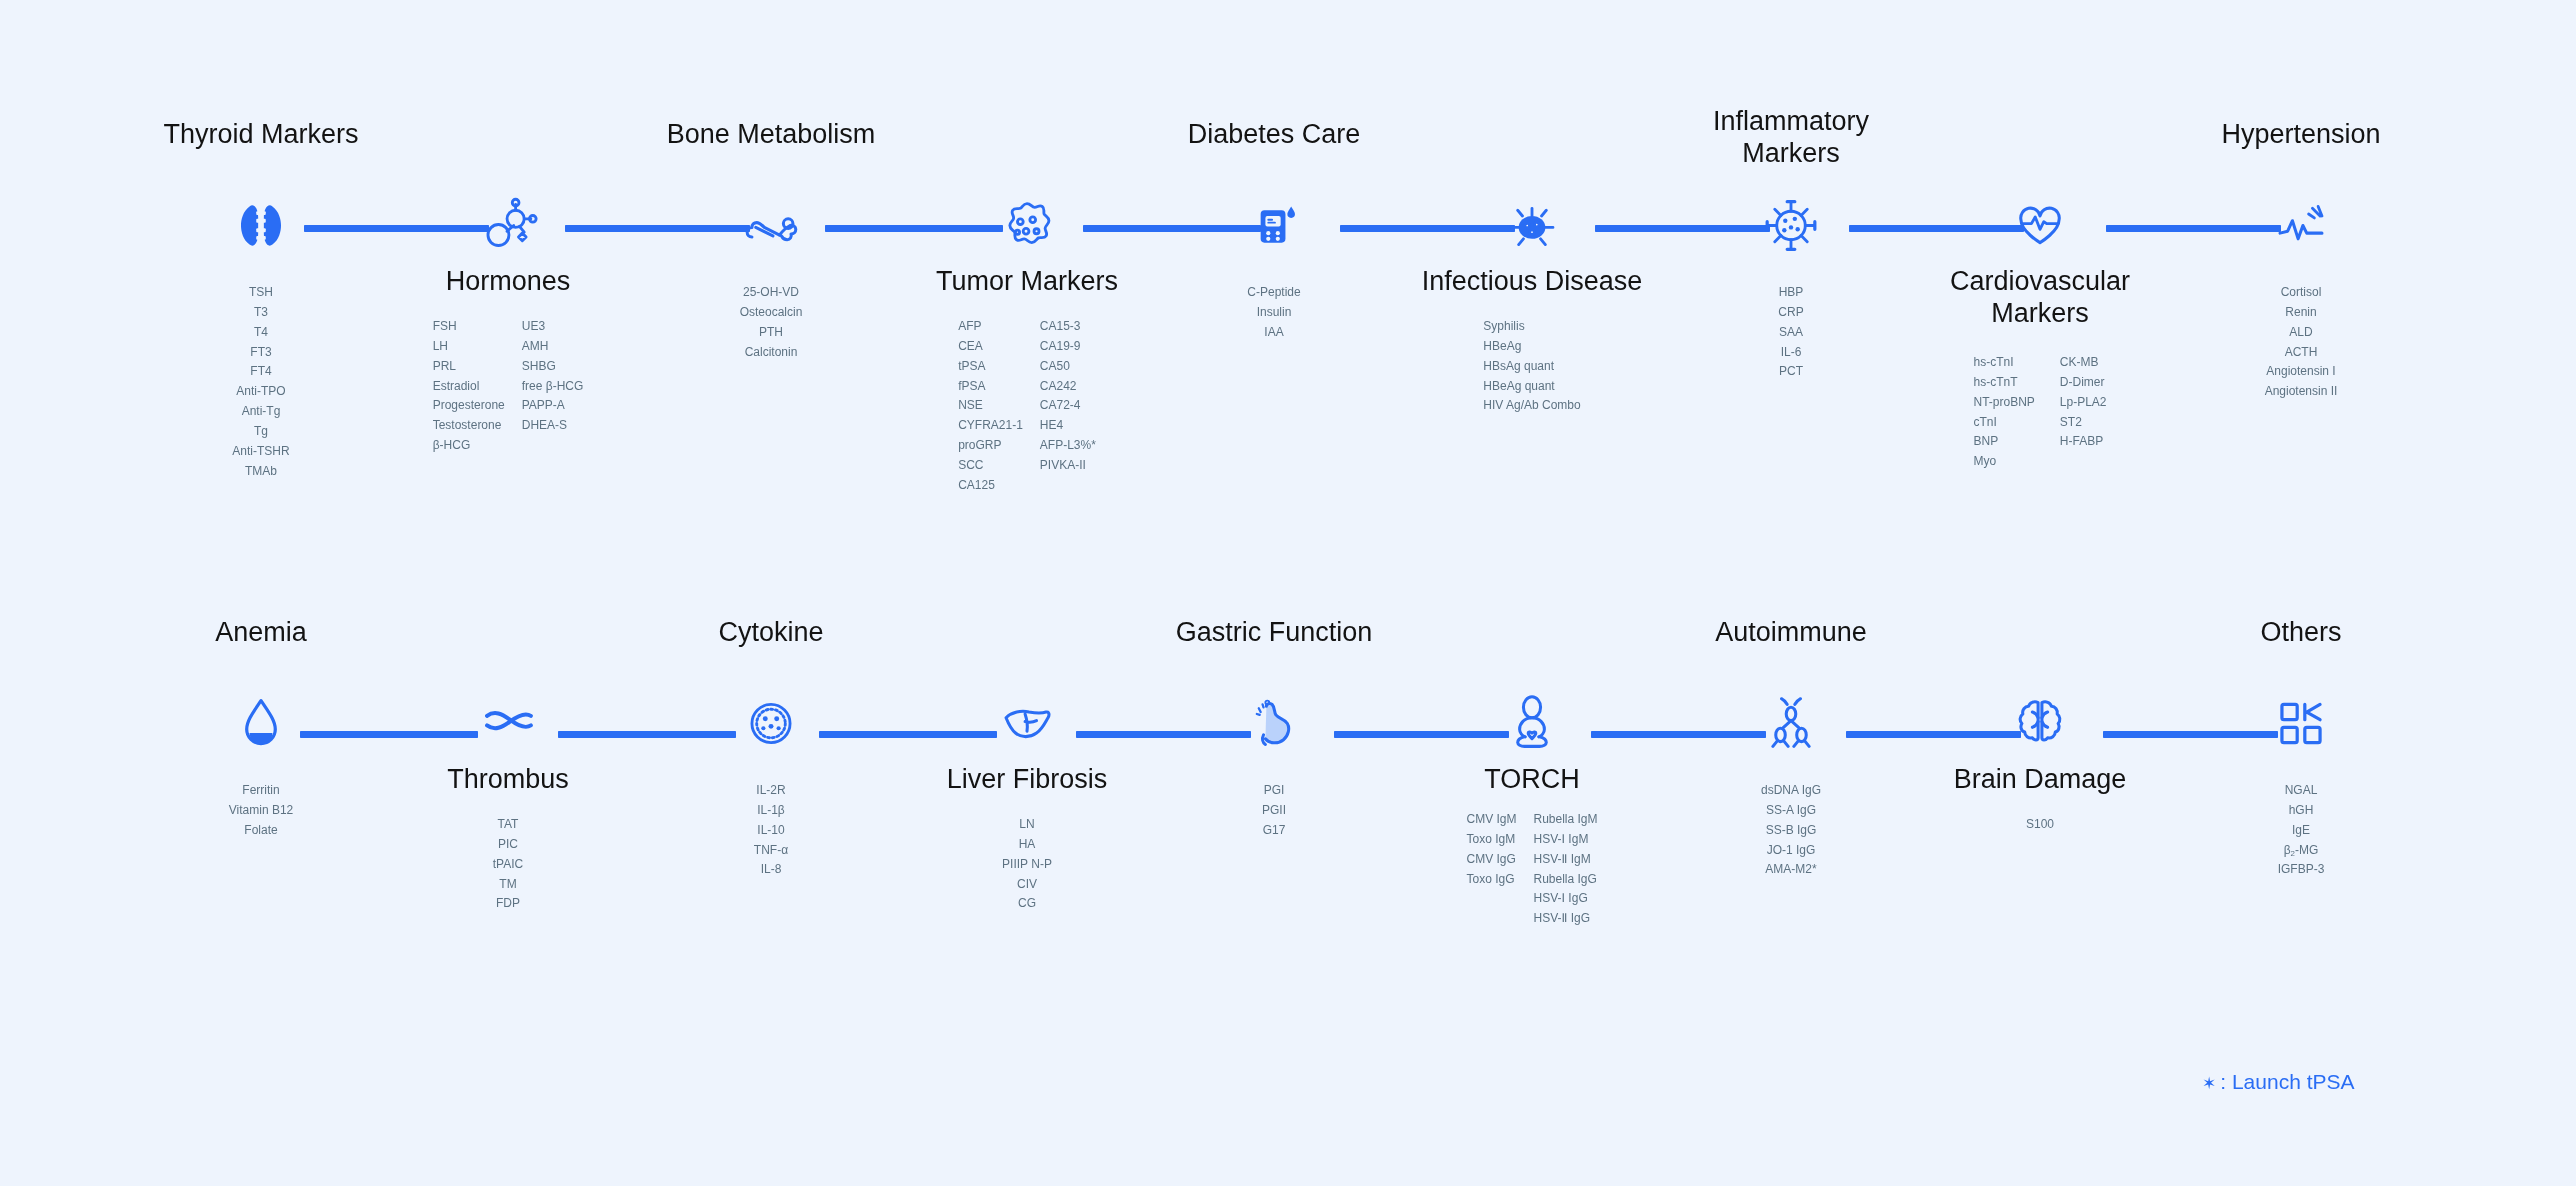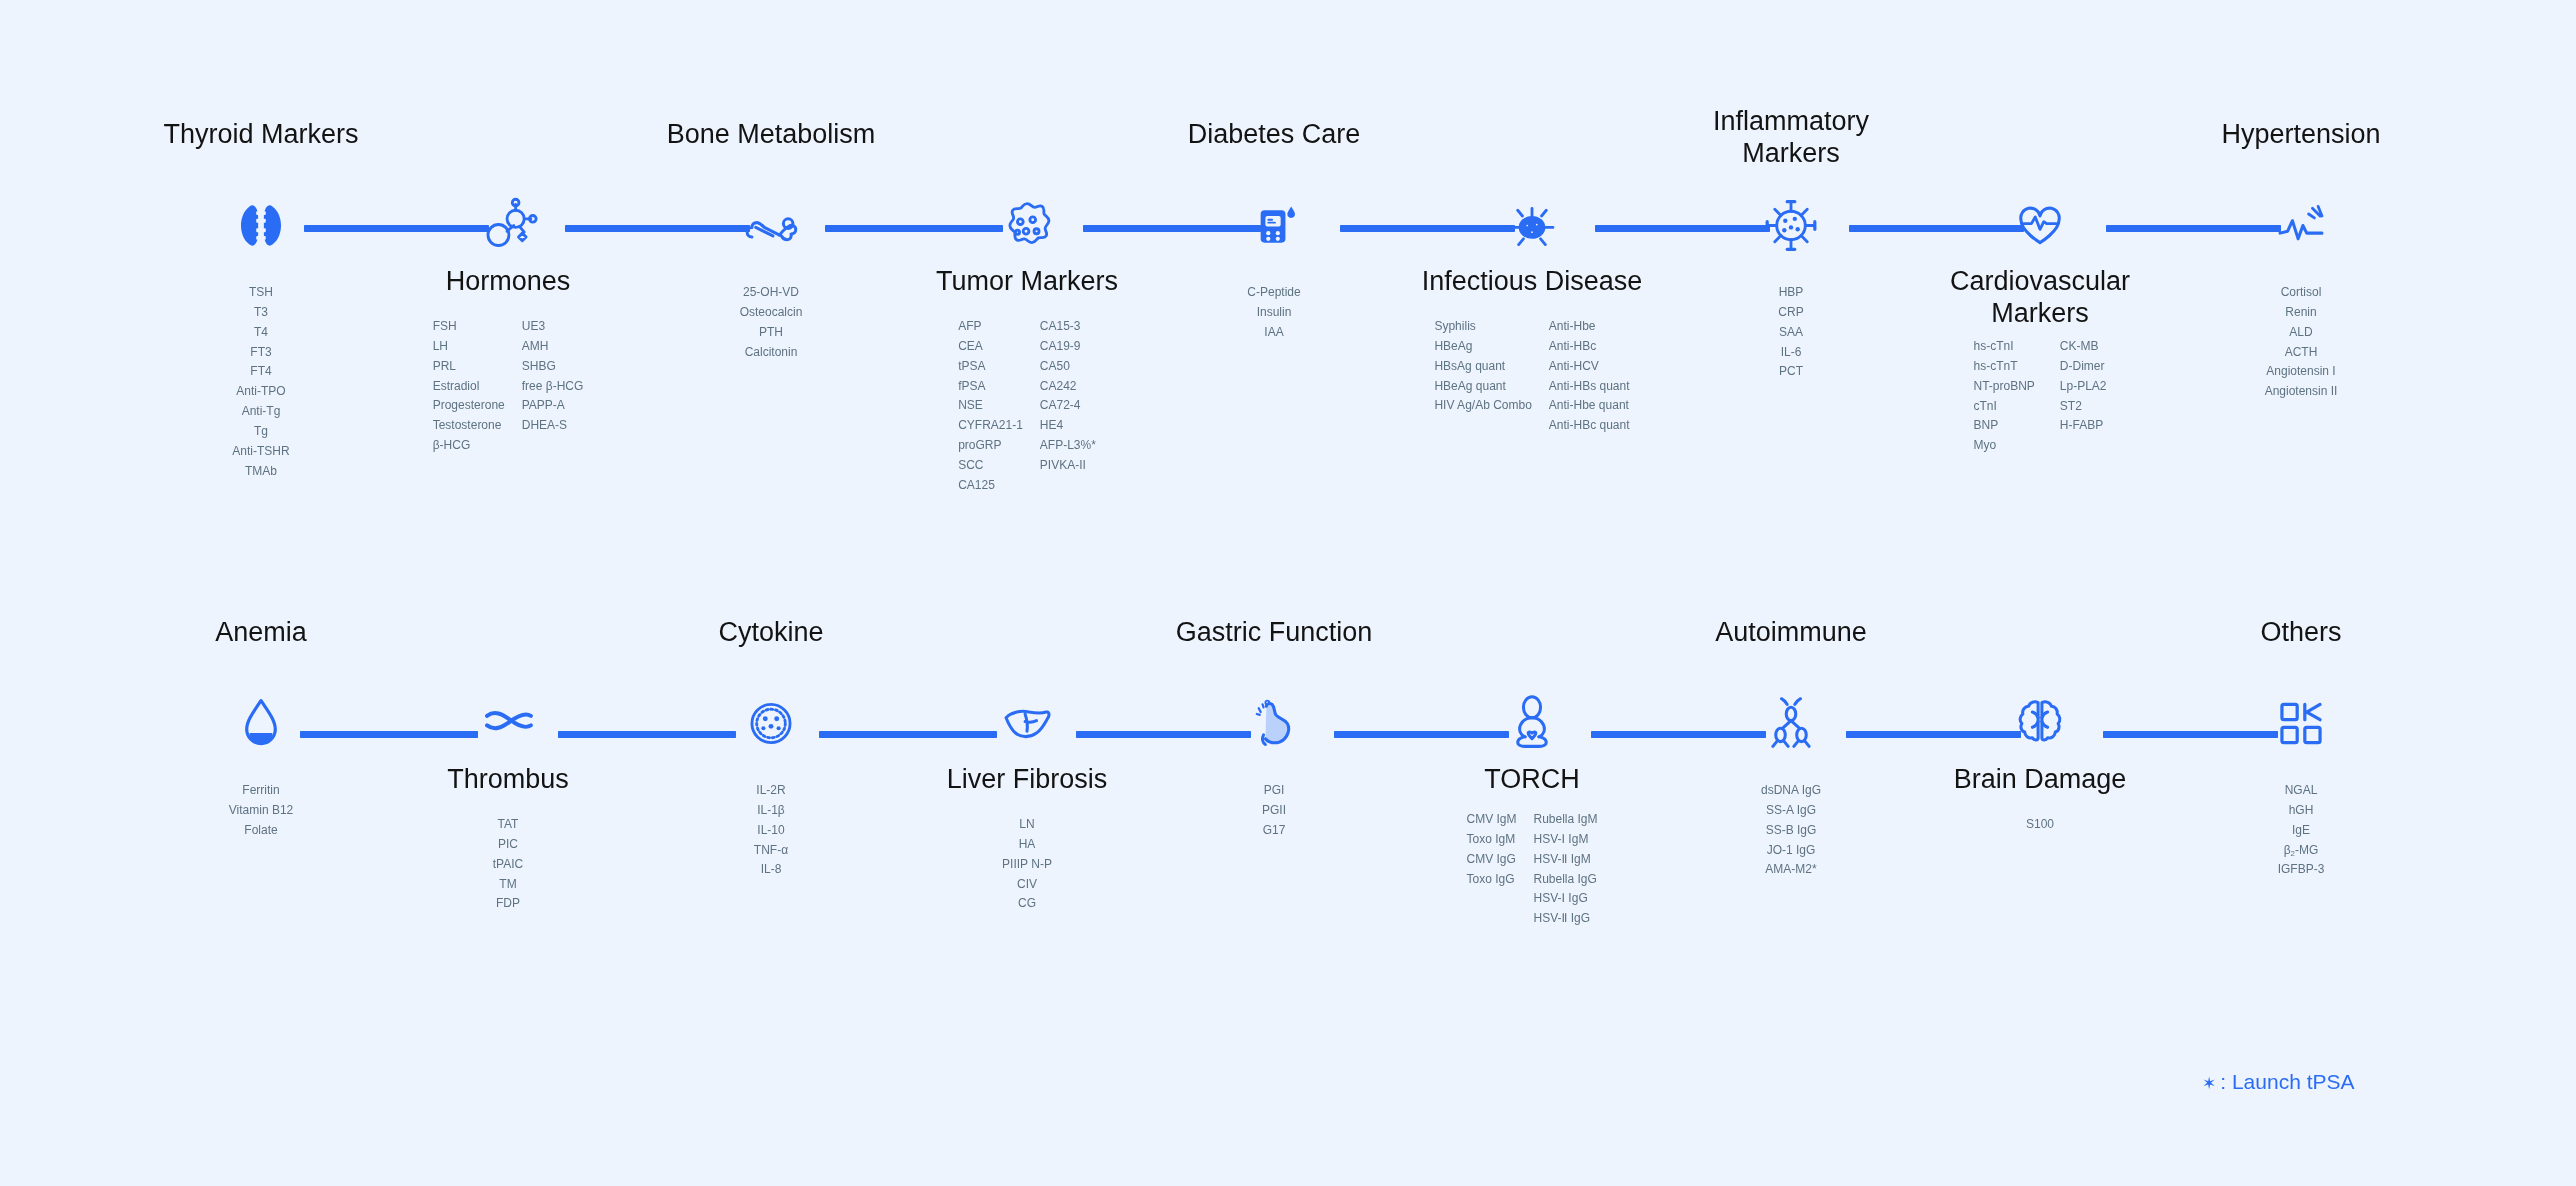--- a/index.html
+++ b/index.html
@@ -252,28 +252,20 @@
     </div>
     <div class="node-title" style="top:147px;">Infectious Disease</div>
     <div class="items" style="top:198px;">
       <div class="col left">
         <span class="item">Syphilis</span>
         <span class="item">HBeAg</span>
         <span class="item">HBsAg quant</span>
         <span class="item">HBeAg quant</span>
         <span class="item">HIV Ag/Ab Combo</span>
       </div>
-      <div class="col right">
-        <span class="item">Anti-Hbe</span>
-        <span class="item">Anti-HBc</span>
-        <span class="item">Anti-HCV</span>
-        <span class="item">Anti-HBs quant</span>
-        <span class="item">Anti-Hbe quant</span>
-        <span class="item">Anti-HBc quant</span>
-      </div>
     </div>
   </div>
 
   <div class="node" style="left:1791px; top:106px; width:0;">
     <div class="node-title two-line" style="top:0;">Inflammatory Markers</div>
     <div class="icon-wrap" style="top:87px;">
       <svg viewBox="0 0 64 64" fill="none" stroke="#2a6df4" stroke-width="3" stroke-linecap="round">
         <circle cx="32" cy="32" r="15"></circle>
         <circle cx="26" cy="27" r="2.3" fill="#2a6df4" stroke="none"></circle>
         <circle cx="36" cy="25" r="2.3" fill="#2a6df4" stroke="none"></circle>
@@ -296,21 +288,21 @@
   </div>
 
   <div class="node" style="left:2040px; top:119px; width:0;">
     <div class="icon-wrap" style="top:74px;">
       <svg viewBox="0 0 64 64" fill="none" stroke="#2a6df4" stroke-width="3.2" stroke-linecap="round" stroke-linejoin="round">
         <path d="M32 50S12 38 12 26a10 10 0 0 1 20-4 10 10 0 0 1 20 4c0 12-20 24-20 24z"></path>
         <path d="M14 30h9l4-7 5 13 4-8 3 2h11" stroke-width="3"></path>
       </svg>
     </div>
     <div class="node-title two-line" style="top:147px;">Cardiovascular Markers</div>
-    <div class="items" style="top:218px;gap:25px;">
+    <div class="items" style="top:234px;gap:25px;">
       <div class="col left">
         <span class="item">hs-cTnI</span>
         <span class="item">hs-cTnT</span>
         <span class="item">NT-proBNP</span>
         <span class="item">cTnI</span>
         <span class="item">BNP</span>
         <span class="item">Myo</span>
       </div>
       <div class="col right">
         <span class="item">CK-MB</span>

